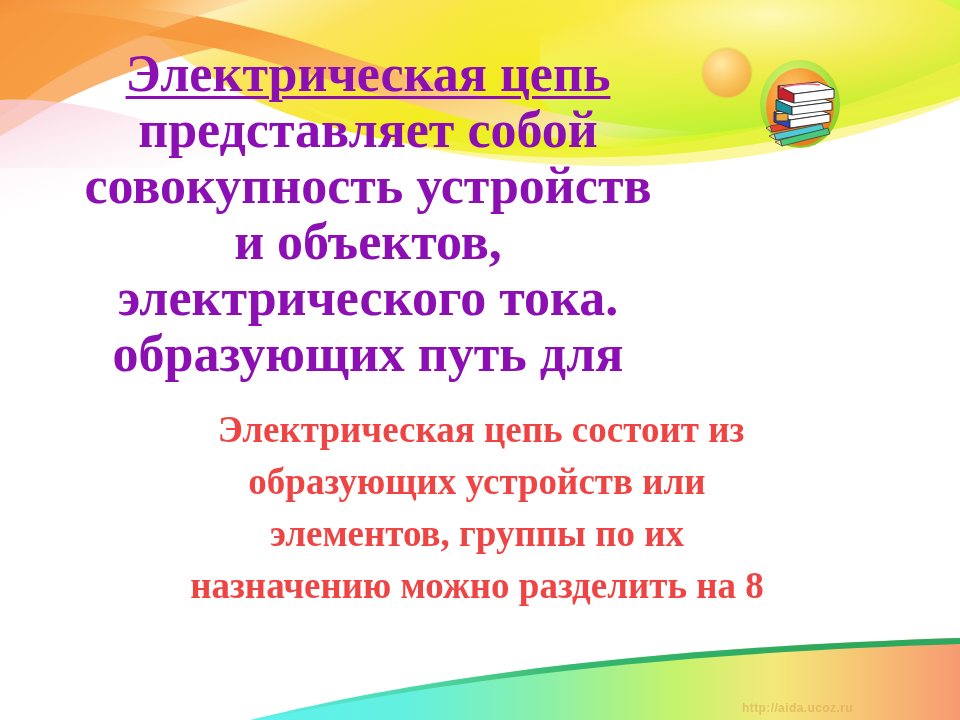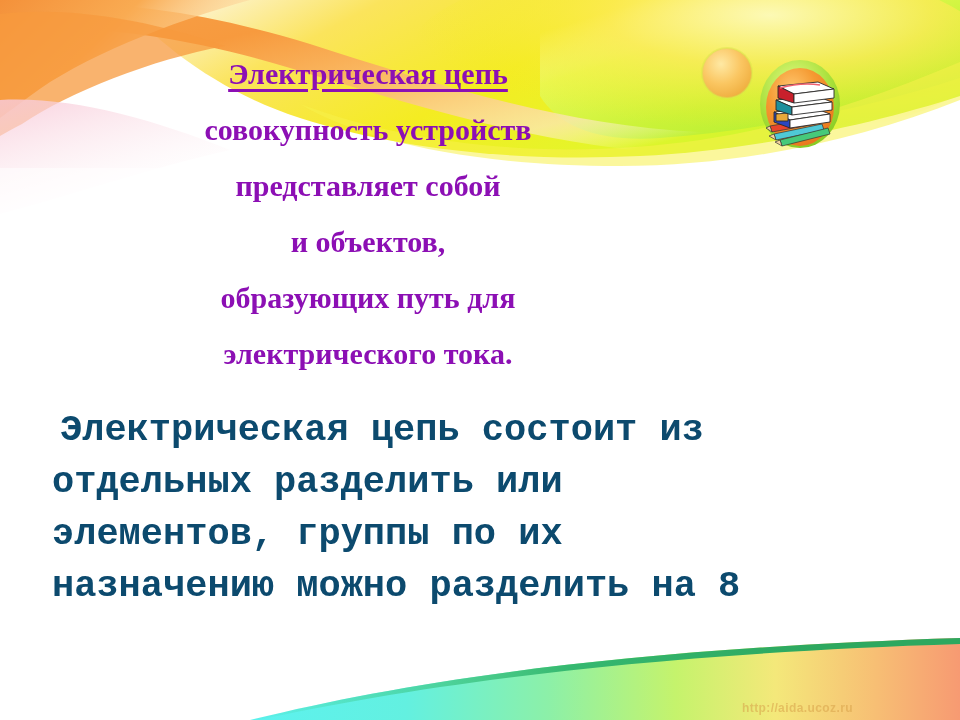--- a/index.html
+++ b/index.html
@@ -60,42 +60,41 @@
   }
 
   .title-block {
     position: absolute;
     left: 14px;
     top: 46px;
     width: 708px;
     text-align: center;
     color: #8c0fb4;
     font-weight: bold;
-    font-size: 30px;
+    font-size: 52px;
     line-height: 56px;
     letter-spacing: 0px;
   }
   .title-line { display: block; white-space: nowrap; }
   .title-line.underlined {
     text-decoration: underline;
     text-decoration-thickness: 3px;
     text-underline-offset: 5px;
   }
 
   .body-block {
     position: absolute;
     left: 52px;
     top: 404px;
     width: 850px;
-    color: #0c4a6e;
+    color: #ef4444;
     font-weight: bold;
     font-size: 37px;
     line-height: 52px;
-    text-align: left;
-    font-family: Liberation Mono, monospace;
+    text-align: center;
   }
   .body-line { display: block; white-space: nowrap; }
   .body-line.first { padding-left: 8px; }
 
   .watermark {
     position: absolute;
     left: 742px;
     top: 701px;
     font-family: "Liberation Sans", sans-serif;
     font-size: 12px;
@@ -264,30 +263,30 @@
 
       <path d="M 210,110 C 400,62 630,30 960,20 L 960,12
                C 620,22 390,56 196,110 Z" fill="#ffffff" opacity="0.55"></path>
     </svg>
   </div>
 
   <div class="content">
 
     <div class="title-block">
       <span class="title-line underlined">Электрическая цепь</span>
+      <span class="title-line">представляет собой</span>
       <span class="title-line">совокупность устройств</span>
-      <span class="title-line">представляет собой</span>
       <span class="title-line">и объектов,</span>
+      <span class="title-line">электрического тока.</span>
       <span class="title-line">образующих путь для</span>
-      <span class="title-line">электрического тока.</span>
     </div>
 
     <div class="body-block">
       <span class="body-line first">Электрическая цепь состоит из</span>
-      <span class="body-line">отдельных разделить или</span>
+      <span class="body-line">образующих устройств или</span>
       <span class="body-line">элементов, группы по их</span>
       <span class="body-line">назначению можно разделить на 8</span>
     </div>
 
     <div class="watermark">http://aida.ucoz.ru</div>
 
   </div>
 </div>
 
 </body></html>

